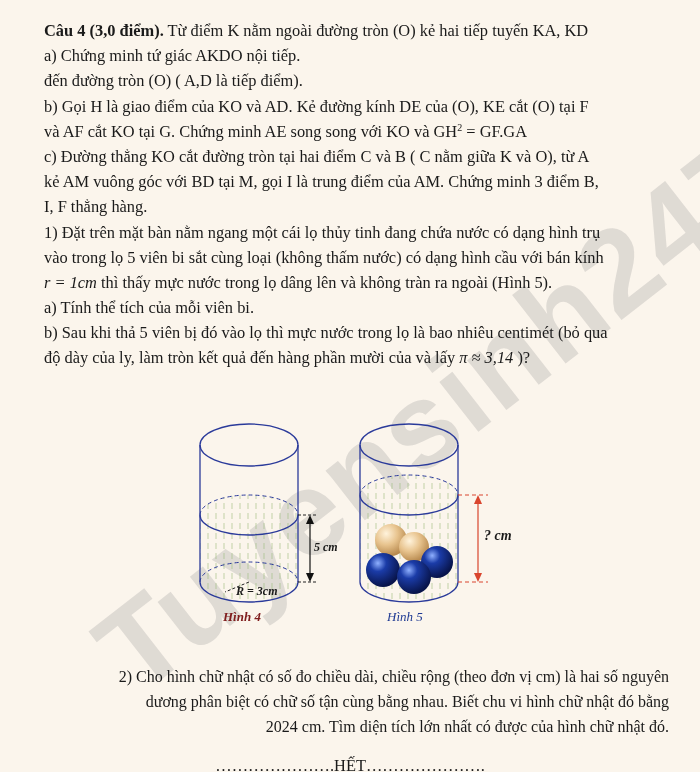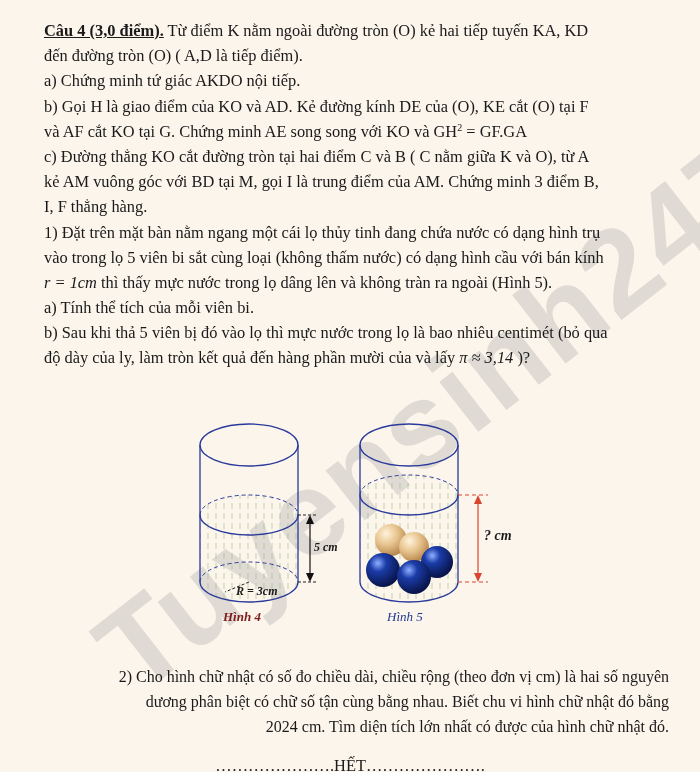--- a/index.html
+++ b/index.html
@@ -4,42 +4,42 @@
 <style>
   html, body { margin:0; padding:0; }
   body {
     width:700px; height:772px; overflow:hidden; position:relative;
     background:#fbf5ec;
     font-family:"Liberation Serif","DejaVu Serif",serif;
     color:#1a1a1a;
   }
   .page { position:absolute; left:44px; top:18px; width:625px; font-size:16.4px; line-height:25.2px; }
   .line { white-space:nowrap; height:25.2px; }
-  .b { font-weight:bold;text-decoration:underline; }
+  .b { font-weight:bold; }
   .figure { position:absolute; left:180px; top:412px; width:360px; height:220px; }
   .watermark {
     position:absolute; left:70px; top:300px; font-family:"Liberation Sans",sans-serif;
     font-weight:bold; font-size:120px; color:rgba(150,150,150,0.28);
     transform:rotate(-38deg); transform-origin:left top; white-space:nowrap;
     letter-spacing:2px; pointer-events:none; top:610px;
   }
   .p2 { position:absolute; left:44px; top:664px; width:625px; font-size:16px; line-height:25.2px;text-align:right; }
   .end { position:absolute; left:0; width:700px; top:738px; text-align:center; font-size:16.4px;margin-top:18px; }
   sup { font-size:10px; line-height:0; }
   i.m { font-style:italic; }
 </style>
 </head>
 <body>
 
 <div class="watermark">Tuyensinh247</div>
 
 <div class="page">
   <div class="line"><span class="b">Câu 4 (3,0 điểm).</span><span> Từ điểm K nằm ngoài đường tròn (O) kẻ hai tiếp tuyến KA, KD</span></div>
+  <div class="line">a) Chứng minh tứ giác AKDO nội tiếp.</div>
   <div class="line">đến đường tròn (O) ( A,D là tiếp điểm).</div>
-  <div class="line">a) Chứng minh tứ giác AKDO nội tiếp.</div>
   <div class="line">b) Gọi H là giao điểm của KO và AD. Kẻ đường kính DE của (O),  KE cắt (O) tại F</div>
   <div class="line"><span>và AF cắt KO tại G. Chứng minh AE song song với KO và GH</span><sup>2</sup><span> = GF.GA</span></div>
   <div class="line">c) Đường thẳng KO cắt đường tròn tại hai điểm C và B ( C nằm giữa K và O), từ A</div>
   <div class="line">kẻ AM vuông góc với BD tại M, gọi I là trung điểm của AM. Chứng minh 3 điểm B,</div>
   <div class="line">I, F thẳng hàng.</div>
   <div class="line">1) Đặt trên mặt bàn nằm ngang một cái lọ thủy tinh đang chứa nước có dạng hình trụ</div>
   <div class="line">vào trong lọ 5  viên bi sắt cùng loại (không thấm nước) có dạng hình cầu với bán kính</div>
   <div class="line"><i class="m">r = 1cm</i><span> thì thấy mực nước trong lọ dâng lên và không tràn ra ngoài (Hình 5).</span></div>
   <div class="line">a) Tính thể tích của mỗi viên bi.</div>
   <div class="line">b) Sau khi thả 5 viên bị đó vào lọ thì mực nước trong lọ là bao nhiêu centimét (bỏ qua</div>

